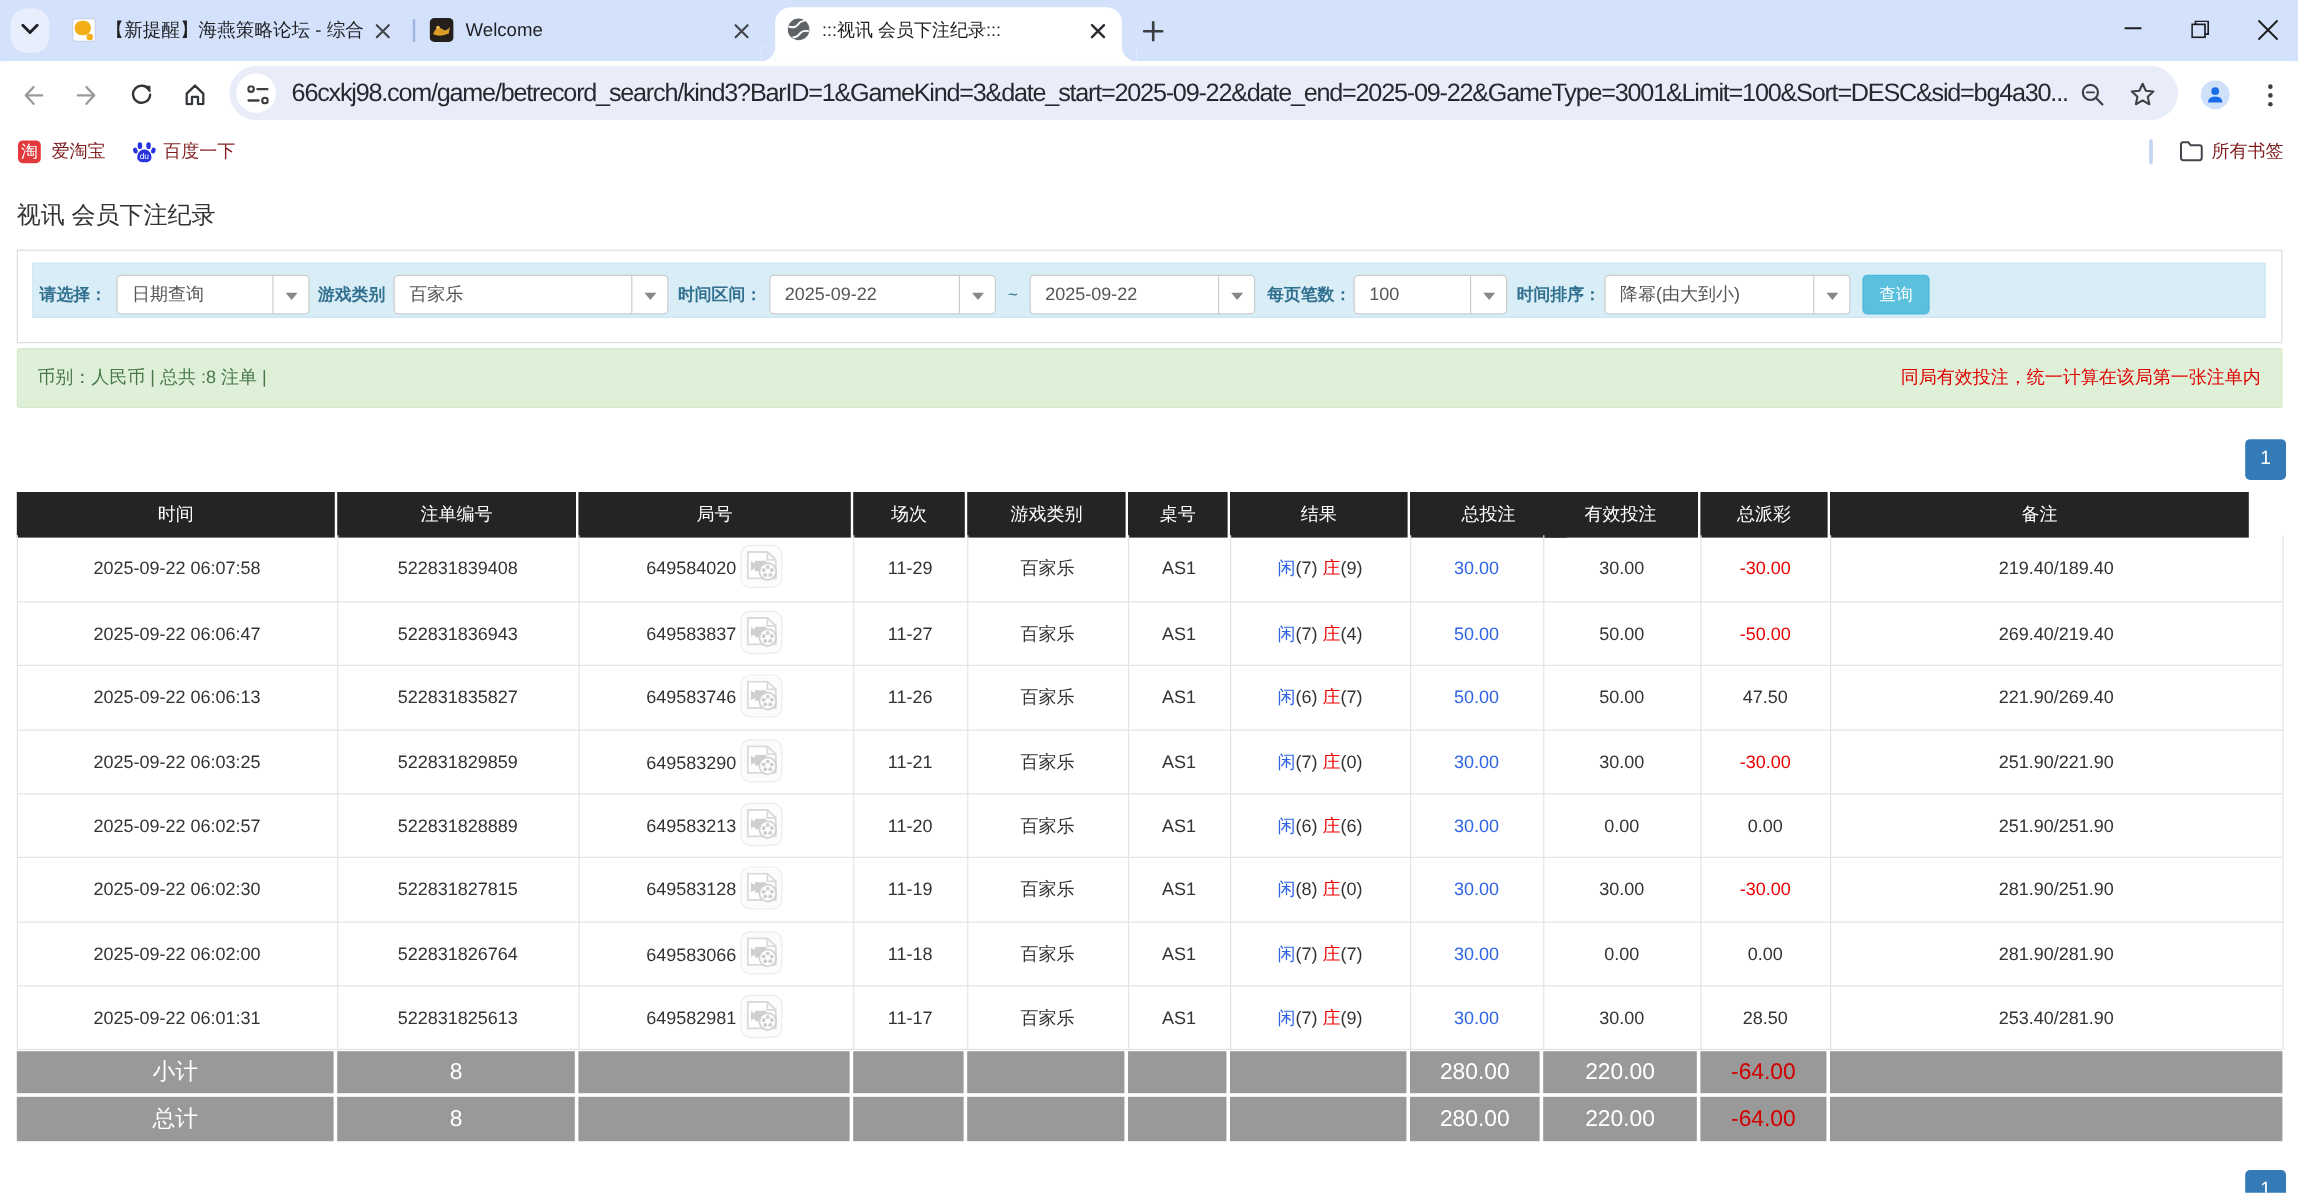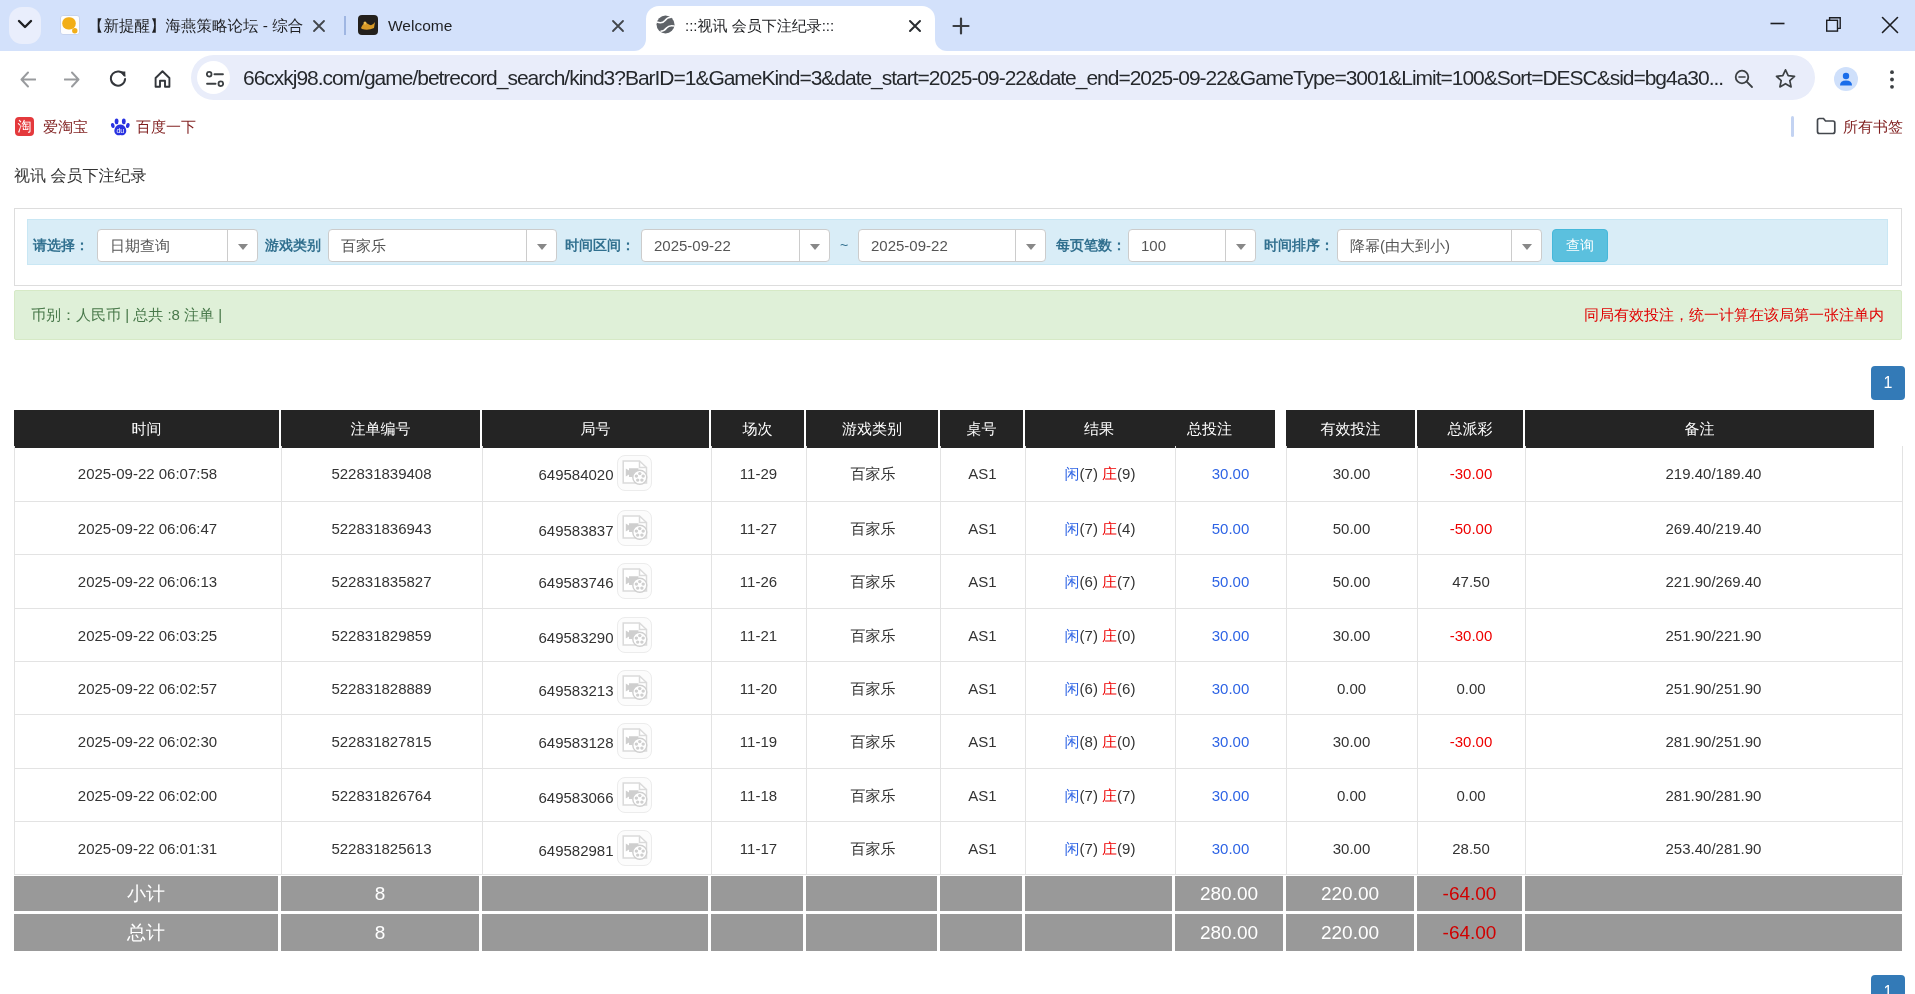--- a/index.html
+++ b/index.html
@@ -23,21 +23,21 @@
 #urlpill { position:absolute; left:191px; top:55px; width:1624px; height:45px; border-radius:23px; background:#e9edfa; }
 #siteinfo { position:absolute; left:197px; top:61px; width:33px; height:33px; border-radius:50%; background:#fff; }
 #urltext { position:absolute; left:243px; top:55px; height:45px; line-height:45px; font-size:21px; color:#25282c; letter-spacing:-1.02px; white-space:nowrap; }
 #avatar { position:absolute; left:1834px; top:67px; width:24px; height:24px; border-radius:50%; background:#cfe0fb; }
 
 
 .bmtext { position:absolute; top:117px; height:20px; line-height:20px; font-size:15px; color:#7f1d1d; white-space:nowrap; }
 #taoicon { position:absolute; left:15px; top:117px; width:19px; height:19px; border-radius:4px; background:#e4393c; color:#fff; font-size:14px; line-height:19px; text-align:center; }
 
 
-#pagetitle { position:absolute; left:14px; top:166px; font-size:16px; color:#333; }
+#pagetitle { position:absolute; left:14px; top:166px; font-size:20px; color:#333; }
 #panel { position:absolute; left:14px; top:208px; width:1888px; height:78px; border:1px solid #ddd; background:#fff; }
 #bluebar { position:absolute; left:27px; top:219px; width:1861px; height:46px; background:#d9edf7; border:1px solid #c9e7f4; }
 .flabel { position:absolute; top:229px; height:33px; line-height:33px; font-size:14px; font-weight:bold; color:#31708f; white-space:nowrap; }
 .combo { position:absolute; top:229px; height:33px; background:#fff; border:1px solid #ccc; border-radius:4px; }
 .combo .txt { position:absolute; left:12px; top:0; height:31px; line-height:31px; font-size:15px; color:#555; white-space:nowrap; }
 .combo .arr { position:absolute; right:0; top:0; width:30px; height:31px; border-left:1px solid #ccc; }
 .combo .arr:after { content:""; position:absolute; left:50%; top:50%; margin:-2px 0 0 -5px; border:5px solid transparent; border-top:6px solid #888; }
 #querybtn { position:absolute; left:1552px; top:229px; width:56px; height:33px; background:#5bc0de; border:1px solid #46b8da; border-radius:4px; color:#fff; font-size:14px; text-align:center; line-height:31px; }
 #greenbar { position:absolute; left:14px; top:290px; width:1888px; height:50px; background:#dff0d8; border:1px solid #d6e9c6; border-radius:2px; }
 #greentext { position:absolute; left:31px; top:290px; height:50px; line-height:50px; font-size:15px; color:#48784a; }
@@ -213,21 +213,21 @@
   <div class="pagebtn" style="top:366px">1</div>
   <div class="pagebtn" style="top:975px">1</div>
 
   <div class="hrow" style="left:14px;width:265px">时间</div>
   <div class="hrow" style="left:281px;width:199px">注单编号</div>
   <div class="hrow" style="left:482px;width:227px">局号</div>
   <div class="hrow" style="left:711px;width:93px">场次</div>
   <div class="hrow" style="left:806px;width:132px">游戏类别</div>
   <div class="hrow" style="left:940px;width:83px">桌号</div>
   <div class="hrow" style="left:1025px;width:148px">结果</div>
-  <div class="hrow" style="left:1144px;width:131px">总投注</div>
+  <div class="hrow" style="left:1175px;width:131px">总投注</div>
   <div class="hrow" style="left:1286px;width:129px">有效投注</div>
   <div class="hrow" style="left:1417px;width:106px">总派彩</div>
   <div class="hrow" style="left:1525px;width:349px">备注</div>
   <div class="abs" style="left:14px;top:446px;width:1888px;height:56px;border-bottom:1px solid #e3e3e3"></div>
   <div class="abs" style="left:14px;top:502px;width:1888px;height:53px;border-bottom:1px solid #e3e3e3"></div>
   <div class="abs" style="left:14px;top:555px;width:1888px;height:54px;border-bottom:1px solid #e3e3e3"></div>
   <div class="abs" style="left:14px;top:609px;width:1888px;height:53px;border-bottom:1px solid #e3e3e3"></div>
   <div class="abs" style="left:14px;top:662px;width:1888px;height:53px;border-bottom:1px solid #e3e3e3"></div>
   <div class="abs" style="left:14px;top:715px;width:1888px;height:54px;border-bottom:1px solid #e3e3e3"></div>
   <div class="abs" style="left:14px;top:769px;width:1888px;height:53px;border-bottom:1px solid #e3e3e3"></div>

